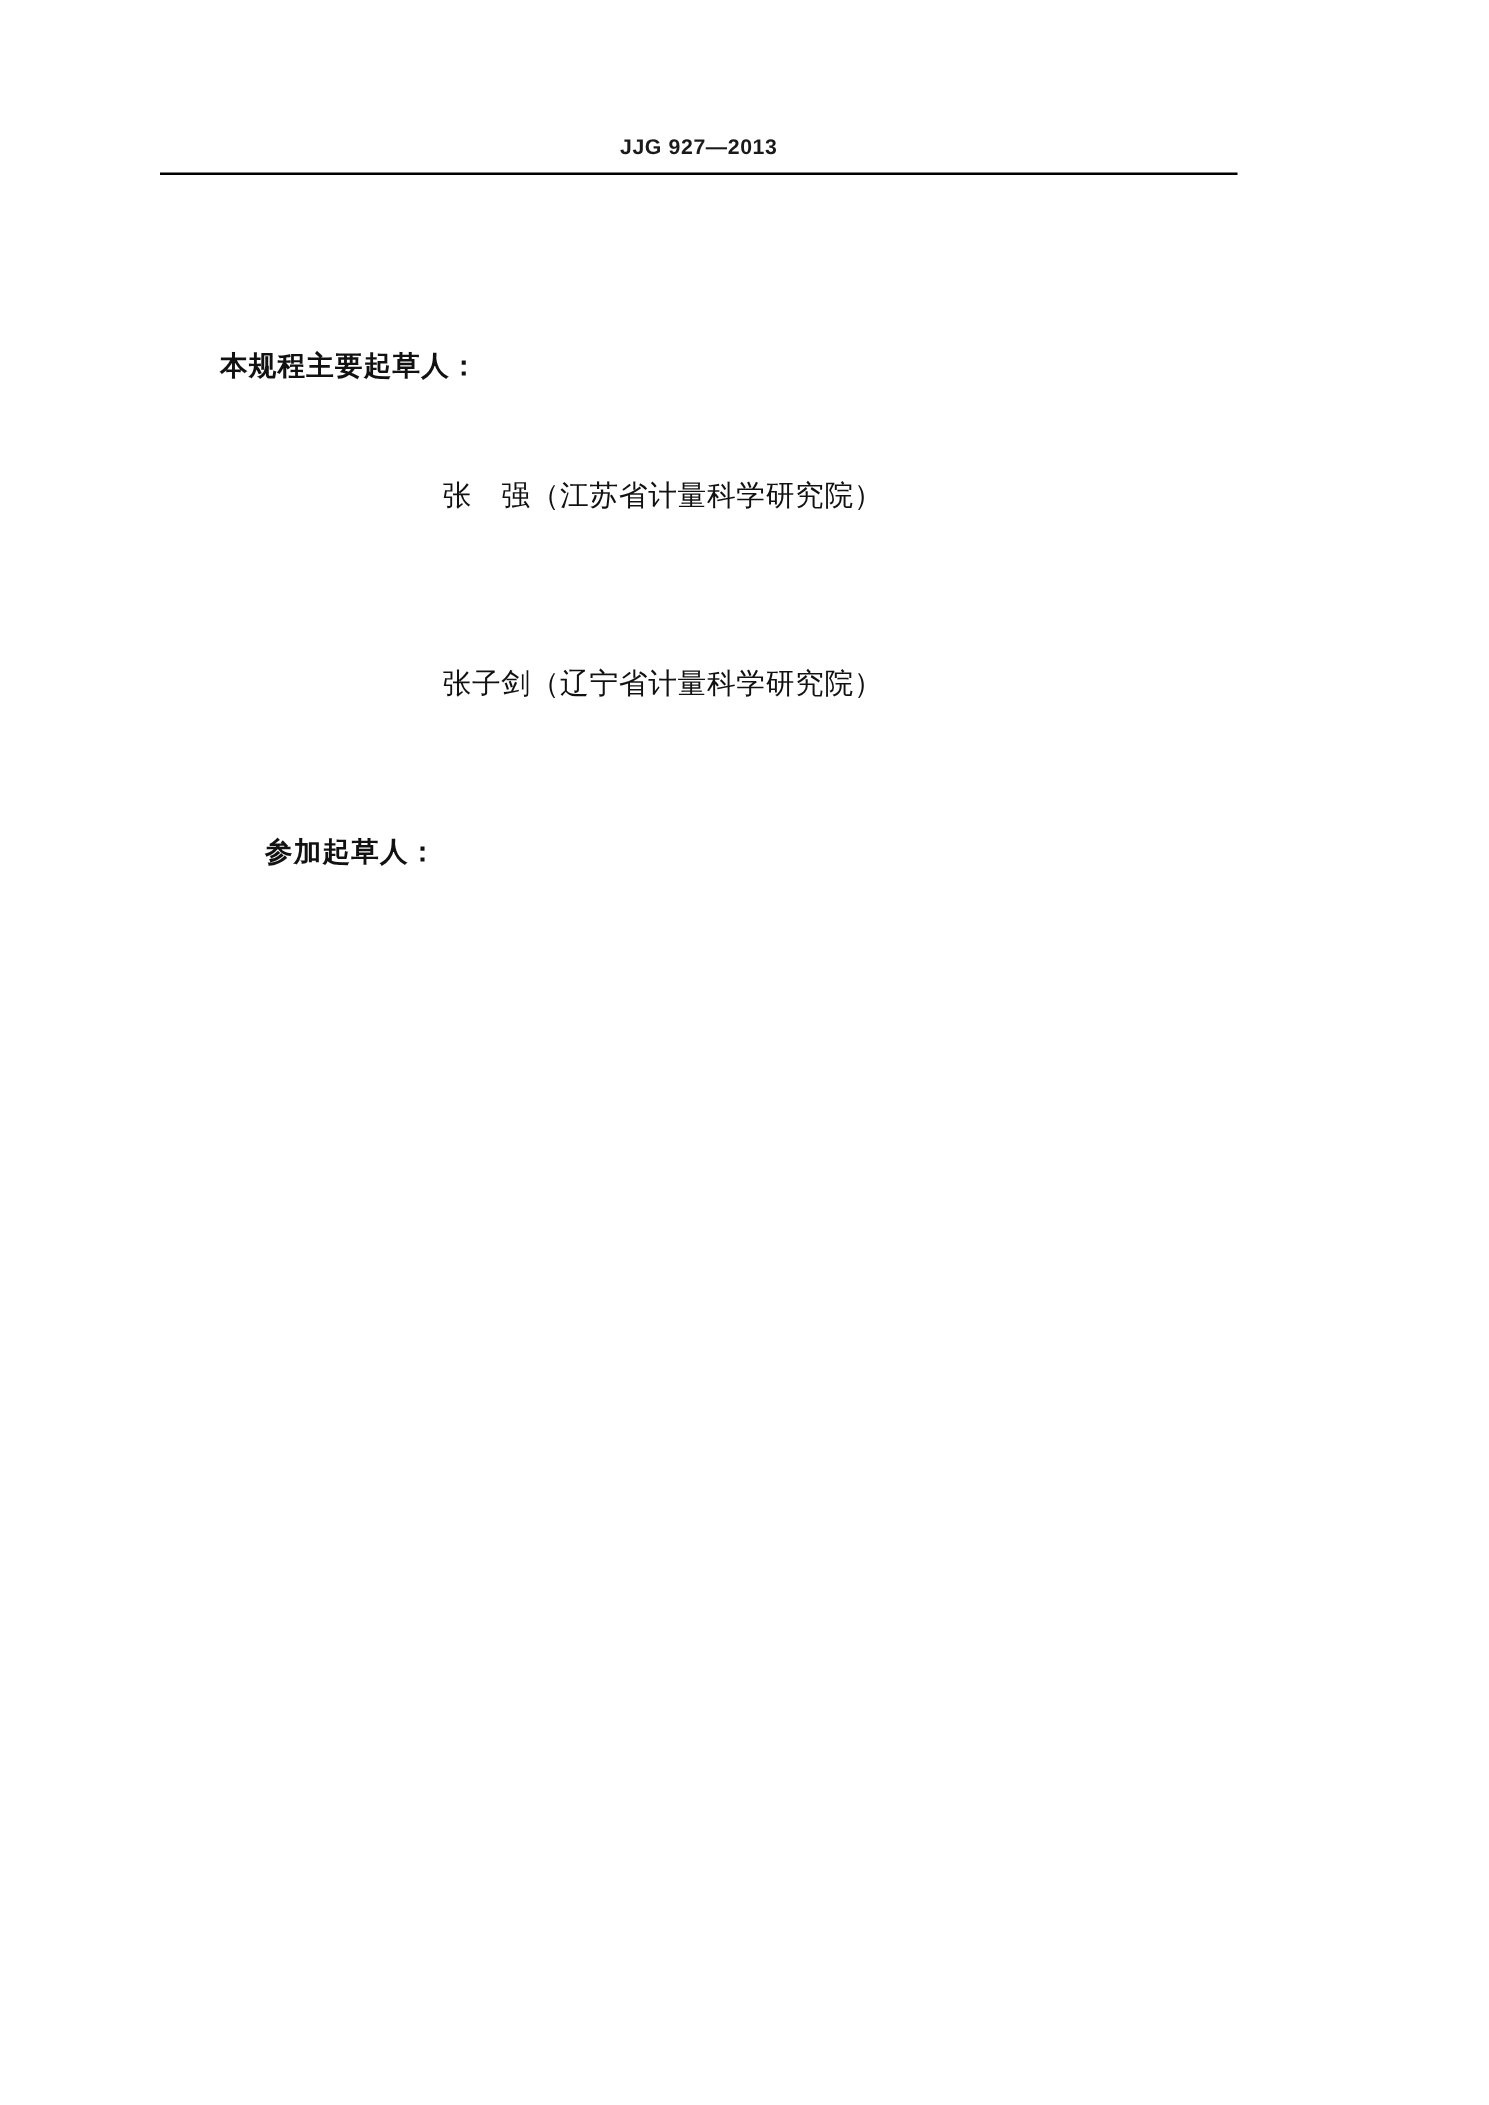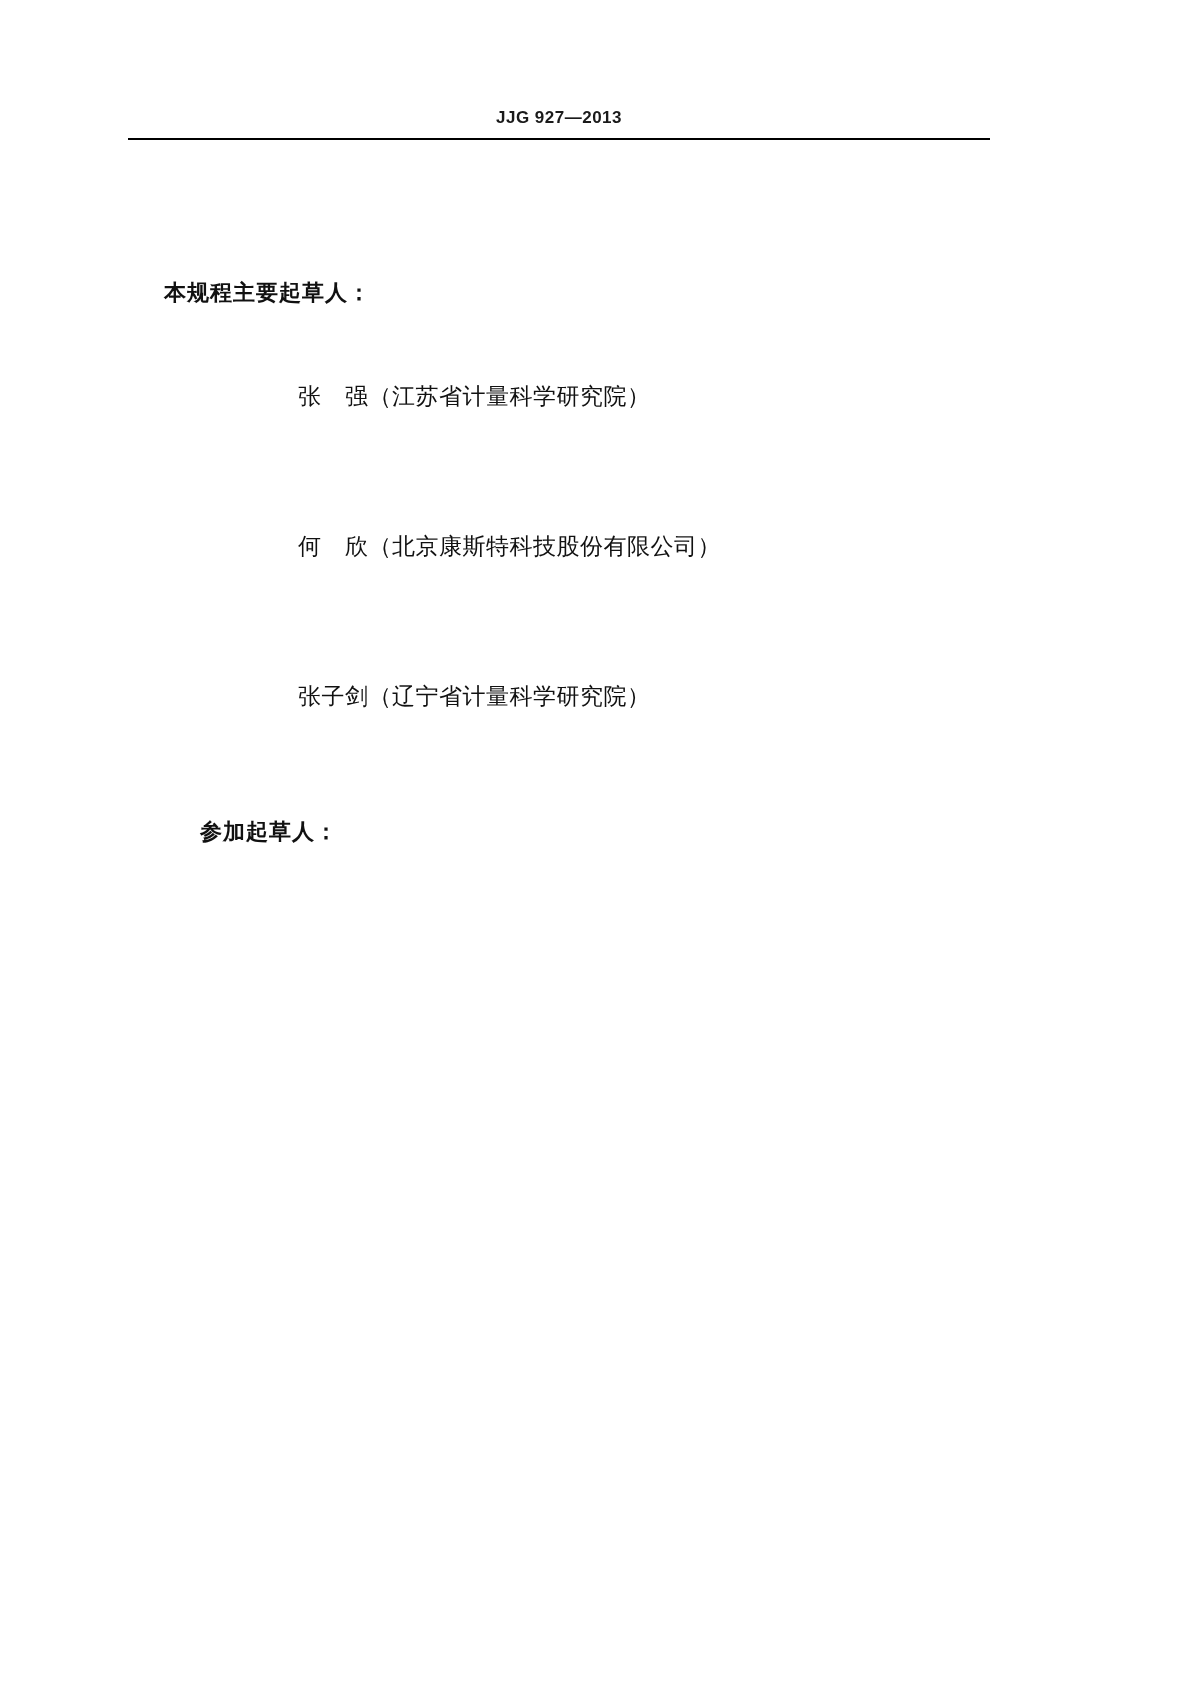--- a/index.html
+++ b/index.html
@@ -34,21 +34,21 @@
     position: absolute;
     top: 138px;
     left: 128px;
     width: 862px;
     height: 0;
     border-top: 2px solid #000000;
   }
   .content {
     position: absolute;
     top: 278px;
-    left: 120px;
+    left: 132px;
     width: 862px;
   }
   .section {
     margin-bottom: 0;
   }
   .section-title {
     font-family: "Liberation Sans", "DejaVu Sans", sans-serif;
     font-size: 22px;
     font-weight: bold;
     letter-spacing: 1px;
@@ -67,42 +67,40 @@
     font-size: 23px;
     line-height: 50px;
     letter-spacing: 0.5px;
     color: #111111;
     padding-left: 128px;
     white-space: pre;
   }
   .entry .name {
     display: inline-block;
     min-width: 0;
+    margin-left: 44px;
   }
 </style>
 </head>
 <body>
 
 <div class="page">
 
   <div class="header">JJG 927—2013</div>
   <div class="header-rule"></div>
 
   <div class="content">
 
     <div class="section">
       <div class="section-title primary">本规程主要起草人：</div>
 
       <div class="entry">
         <span class="name">张　强</span><span>（江苏省计量科学研究院）</span>
       </div>
       <div class="entry">
-        <span class="name">何　欣</span><span>（北京康斯特科技股份有限公司）</span>
-      </div>
-      <div class="entry">
         <span class="name">张子剑</span><span>（辽宁省计量科学研究院）</span>
       </div>
     </div>
 
     <div class="section">
       <div class="section-title secondary">参加起草人：</div>
 
     </div>
 
   </div>

